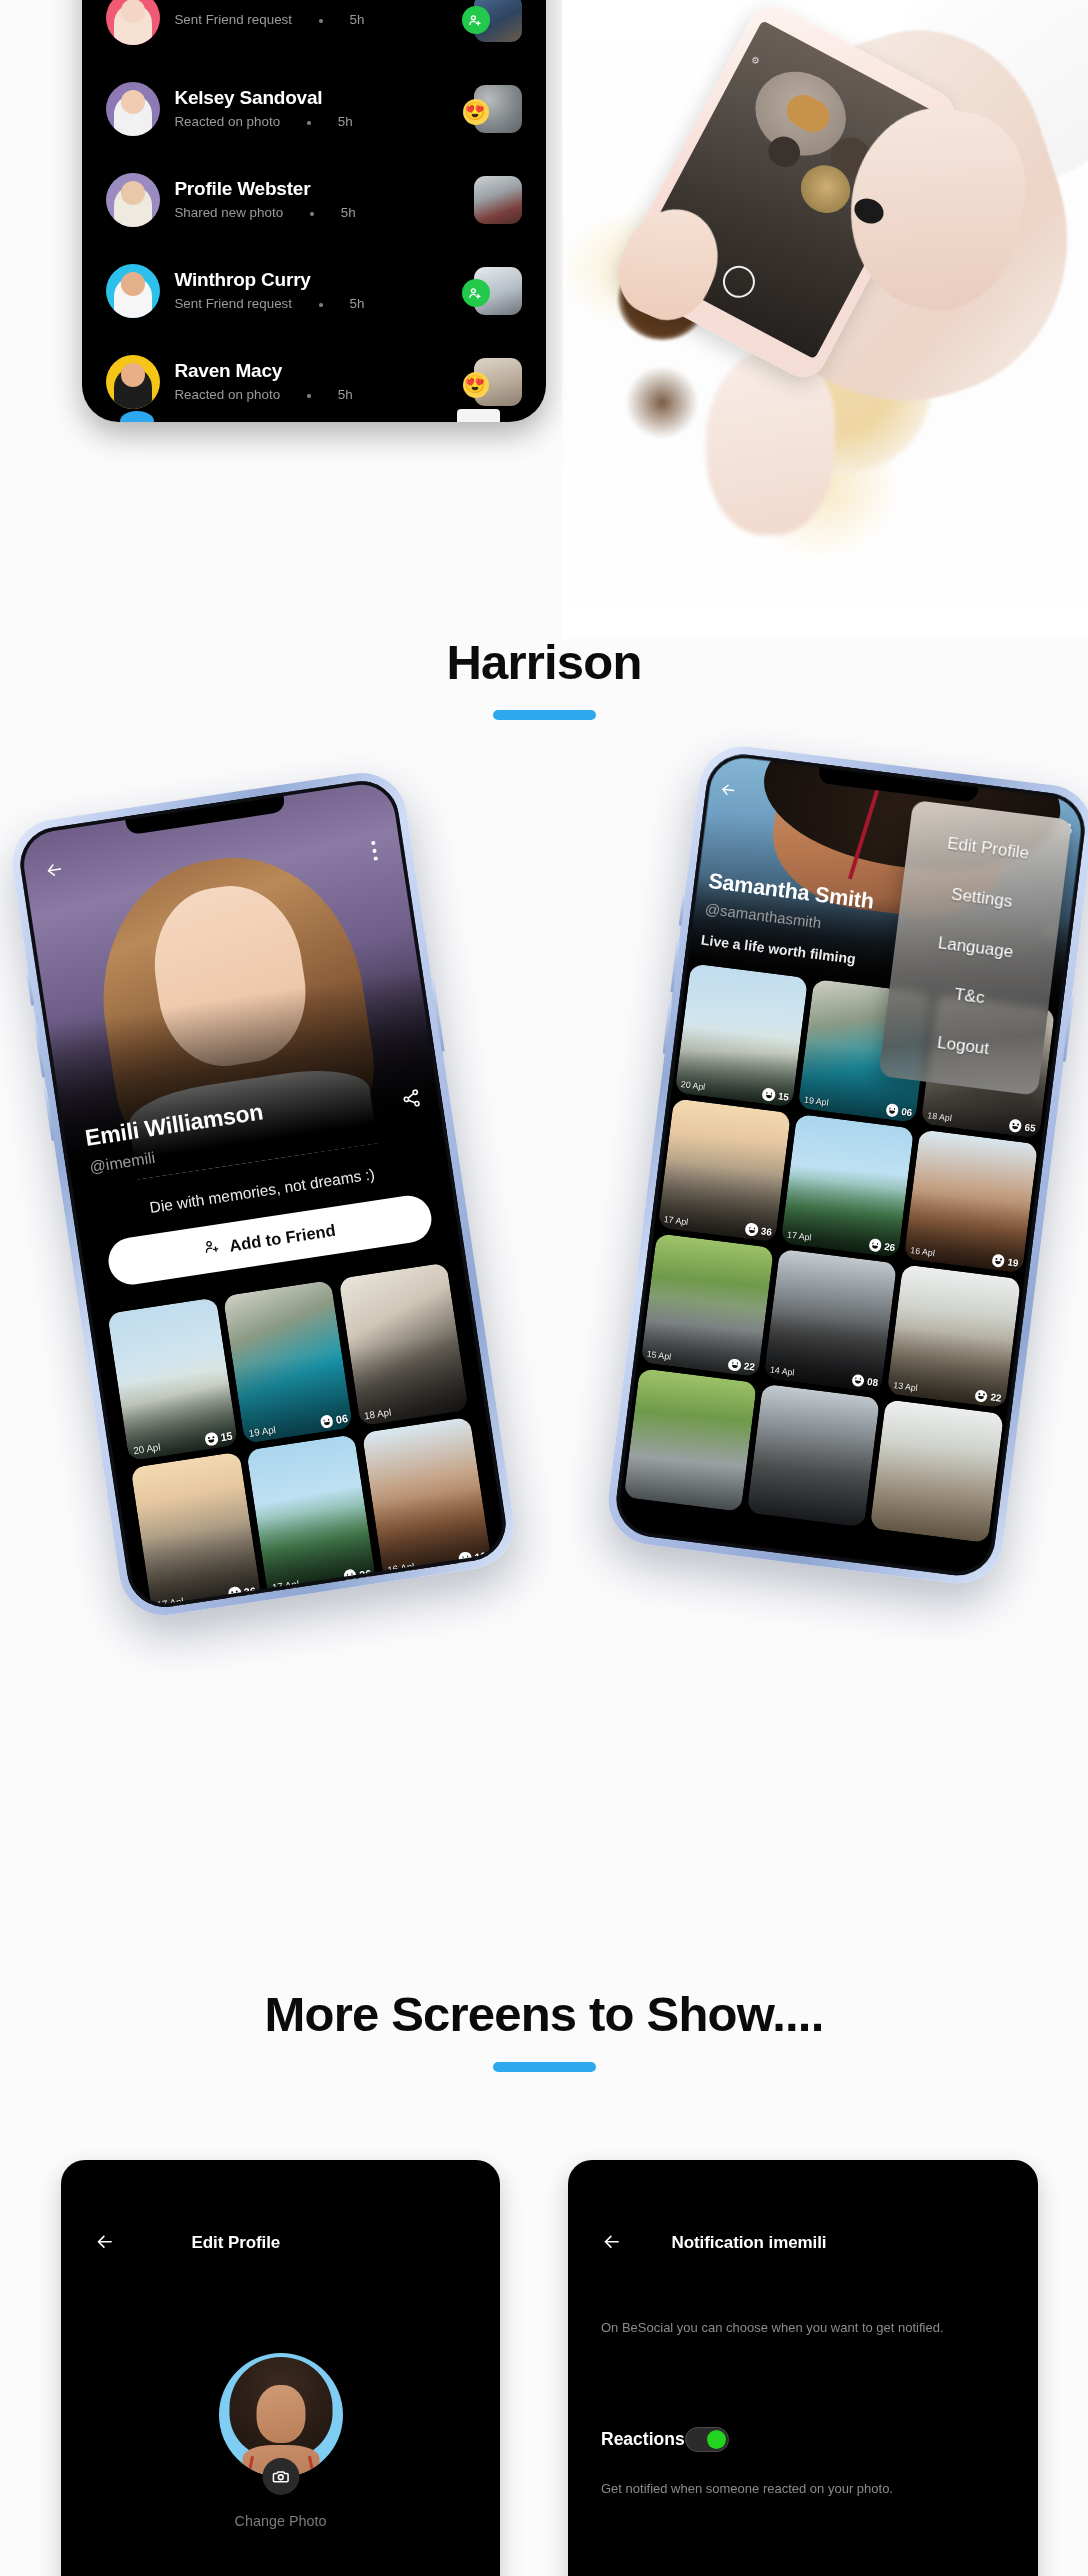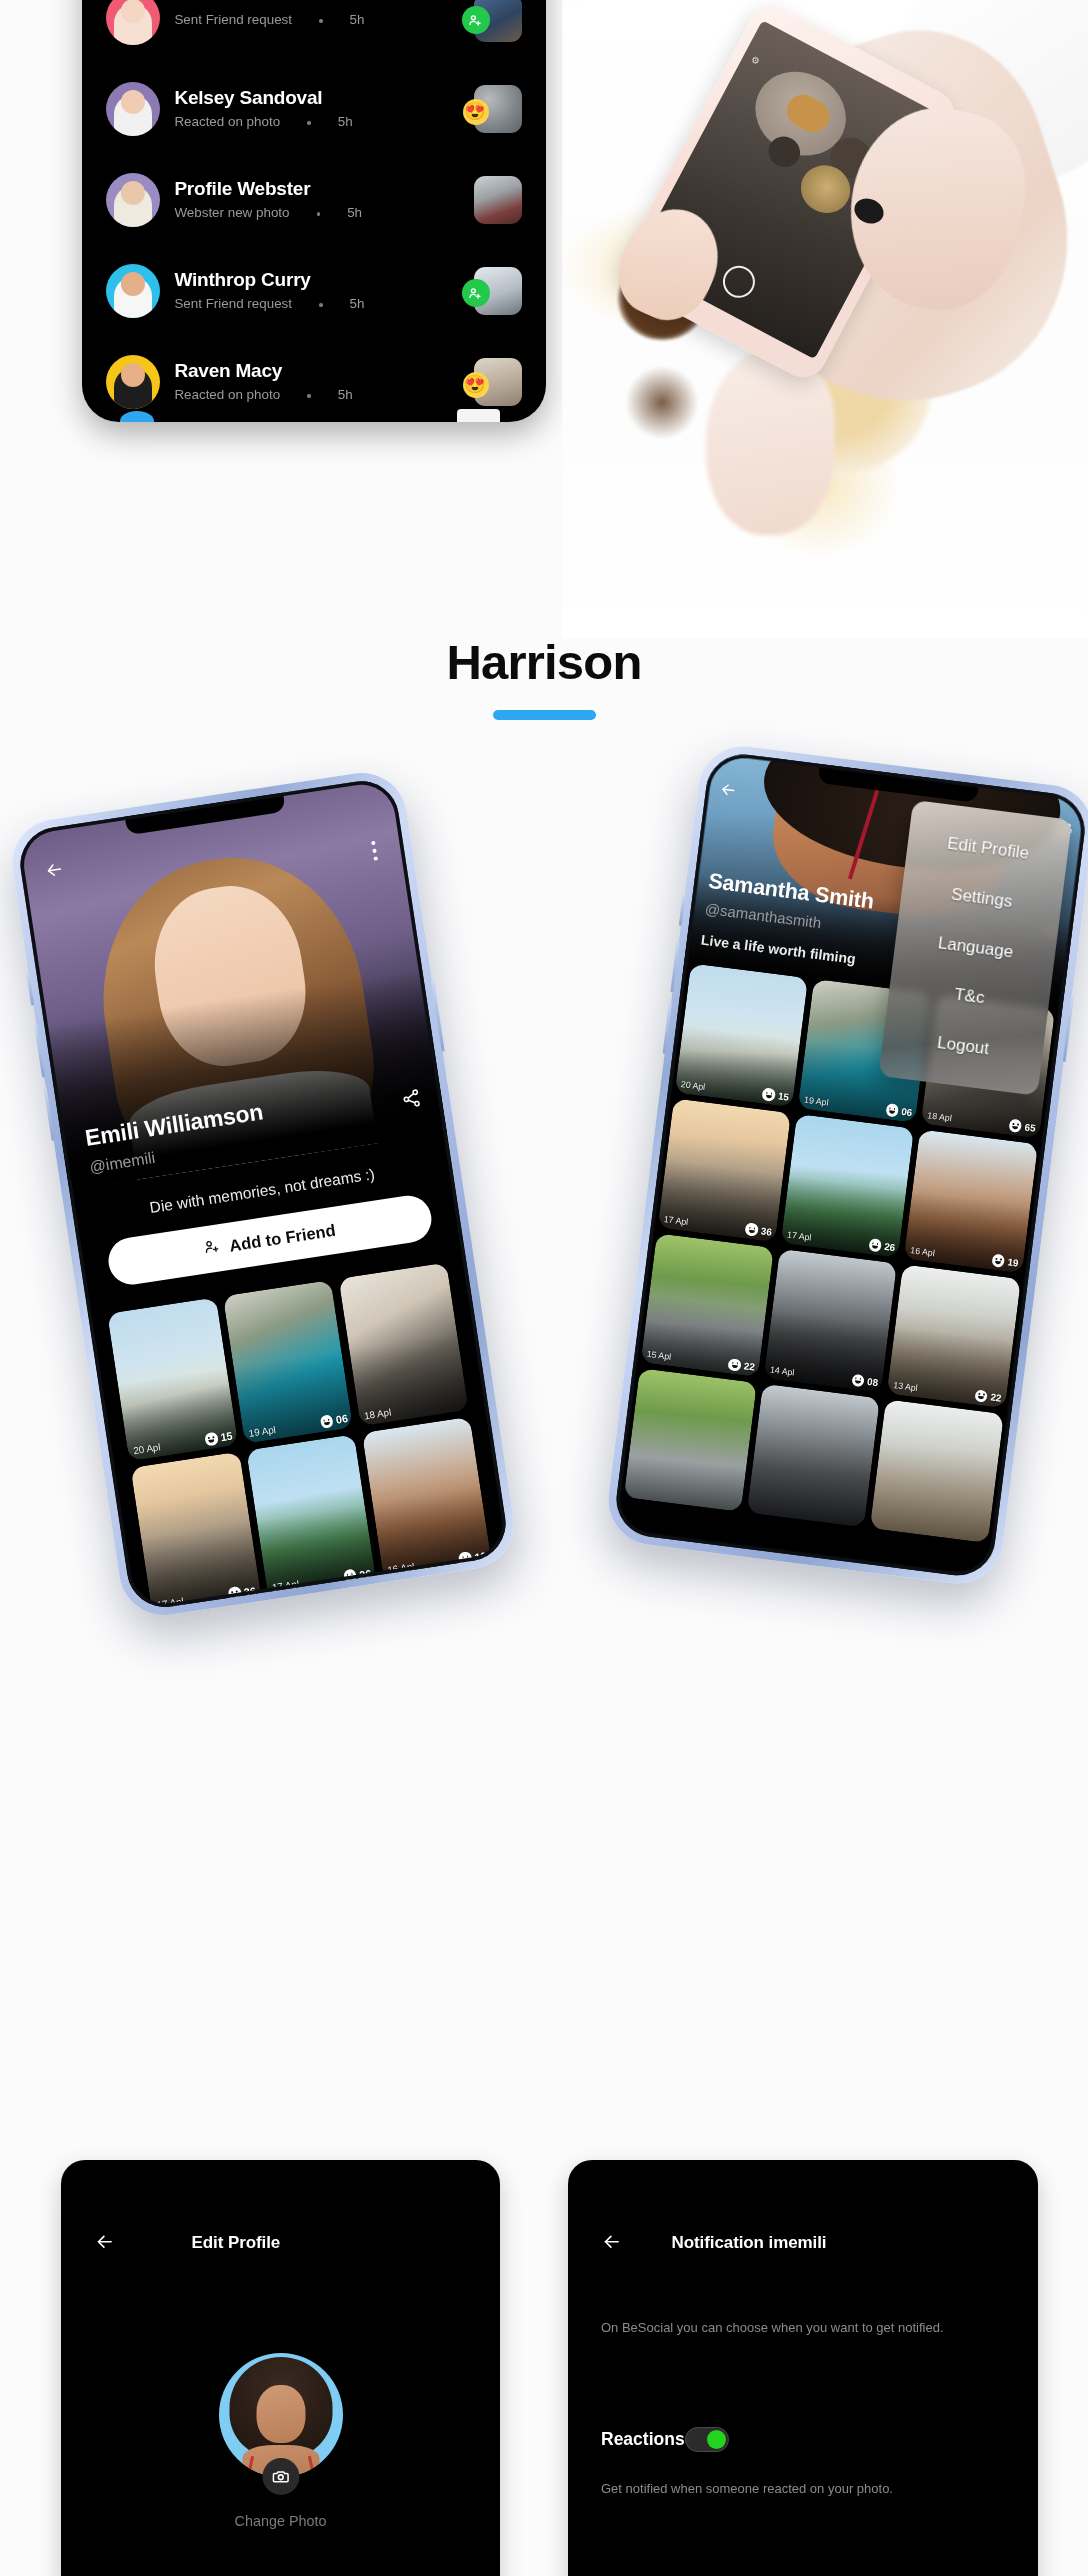--- a/index.html
+++ b/index.html
@@ -616,21 +616,21 @@
       </div>
 
       <div class="notif-row">
         <div class="avatar" style="background:#9a8cc0">
           <div class="av-face" style="background:#efeadf"></div>
           <div class="av-head" style="background:#e9c7ab"></div>
         </div>
         <div class="notif-text">
           <div class="notif-name">Profile Webster</div>
           <div class="notif-sub">
-            <span>Webster new photo</span>
+            <span>Shared new photo</span>
             <span class="notif-dot"></span>
             <span>5h</span>
           </div>
         </div>
         <div class="notif-thumb">
           <div class="tb" style="background:linear-gradient(160deg,#cfd3d6 0%,#9aa0a4 40%,#7a3f3c 72%,#4d2b29 100%)"></div>
         </div>
       </div>
 
       <div class="notif-row">
@@ -982,20 +982,24 @@
             <div class="cell-likes" style="font-size:10.8px">
                 <span class="smiley"></span>
                 <span>19</span>
               </div>
           </div>
         </div>
       </div>
     </div>
   </div>
 
+  <div class="section-head" style="top:1990px">
+    <div class="section-title">More Screens to Show....</div>
+    <div class="section-rule"></div>
+  </div>
 
   <div class="mini-card" style="left:61px; top:2160px; width:439px; height:443px;">
     <div class="mini-top" style="padding:0 33px;">
       <span>
         <svg width="21.6" height="21.6" viewBox="0 0 24 24" fill="none" stroke="#fff" stroke-width="1.8" stroke-linecap="round" stroke-linejoin="round">
             <path d="M19 12H5"></path>
             <path d="M11 18l-6-6 6-6"></path>
           </svg>
       </span>
       <span class="mini-title" style="margin-left:76px;">Edit Profile</span>

